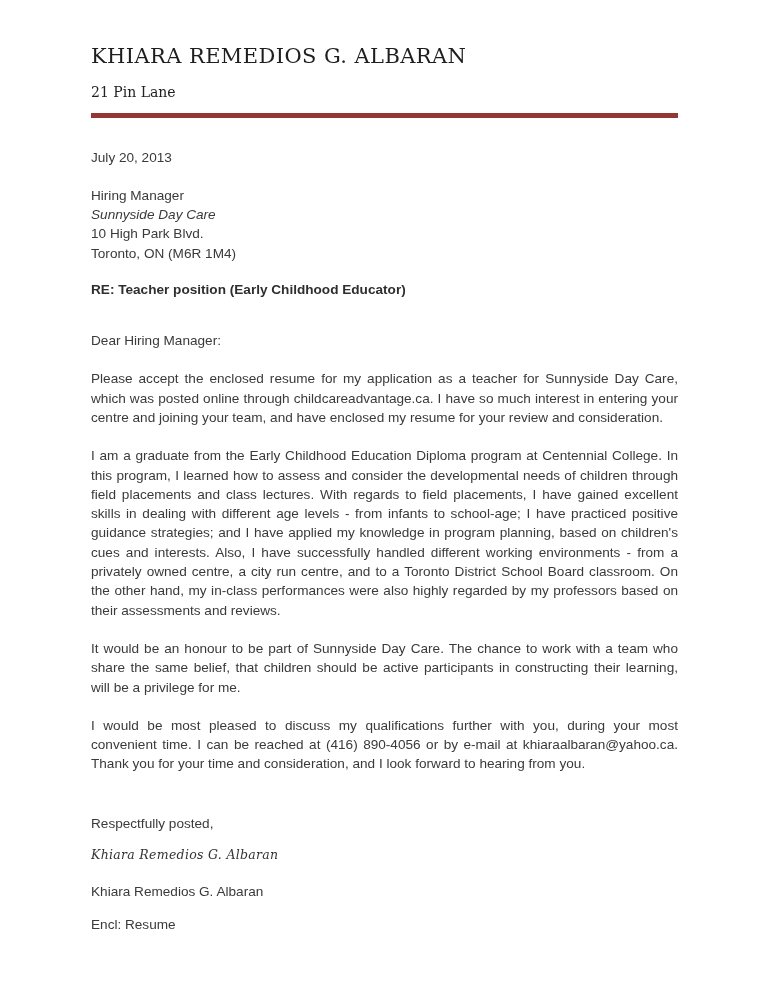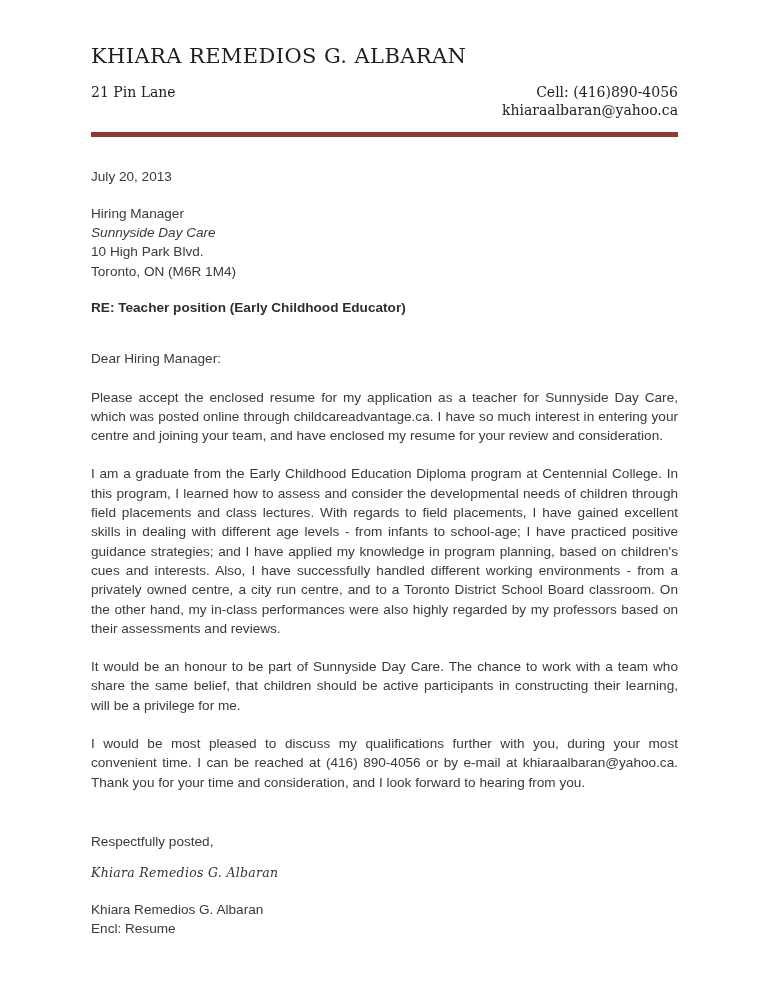--- a/index.html
+++ b/index.html
@@ -66,37 +66,33 @@
   .closing { margin-top: 40px; }
   .signature-script {
     margin-top: 13px;
     font-family: "DejaVu Serif", "Liberation Serif", serif;
     font-style: italic;
     font-size: 12.5px;
     color: #333333;
     letter-spacing: 0.3px;
   }
   .typed-name { margin-top: 18px; }
-  .enclosure  { margin-top: 0; }
+  .enclosure  { margin-top: 14px; }
 </style>
 </head>
 <body>
 
 <div class="page">
 
   <div>
     <div class="letterhead-name">KHIARA REMEDIOS G. ALBARAN</div>
 
     <div class="contact-row">
       <div class="contact-left">
         <div>21 Pin Lane</div>
-      </div>
-      <div class="contact-right">
-        <div>Cell: (416)890-4056</div>
-        <div>khiaraalbaran@yahoo.ca</div>
       </div>
     </div>
 
     <div class="rule" id="header-rule" style="background: rgb(148, 54, 52);"></div>
   </div>
 
   <div class="body-text">
 
     <div class="date-line">July 20, 2013</div>
 

